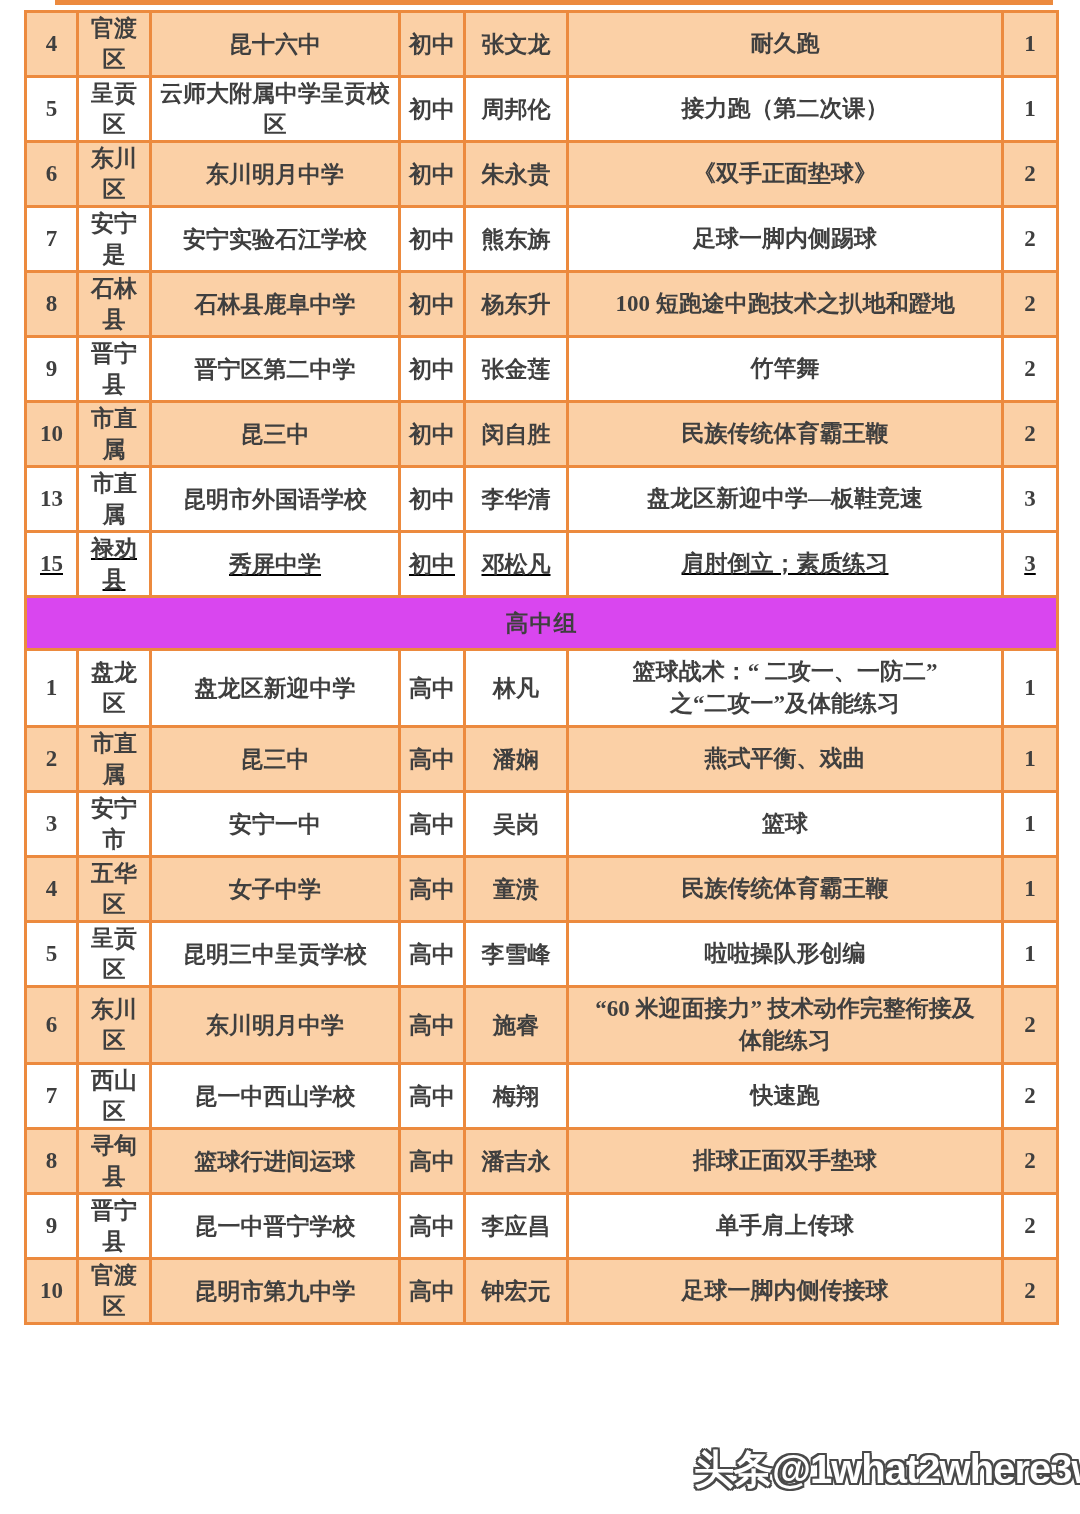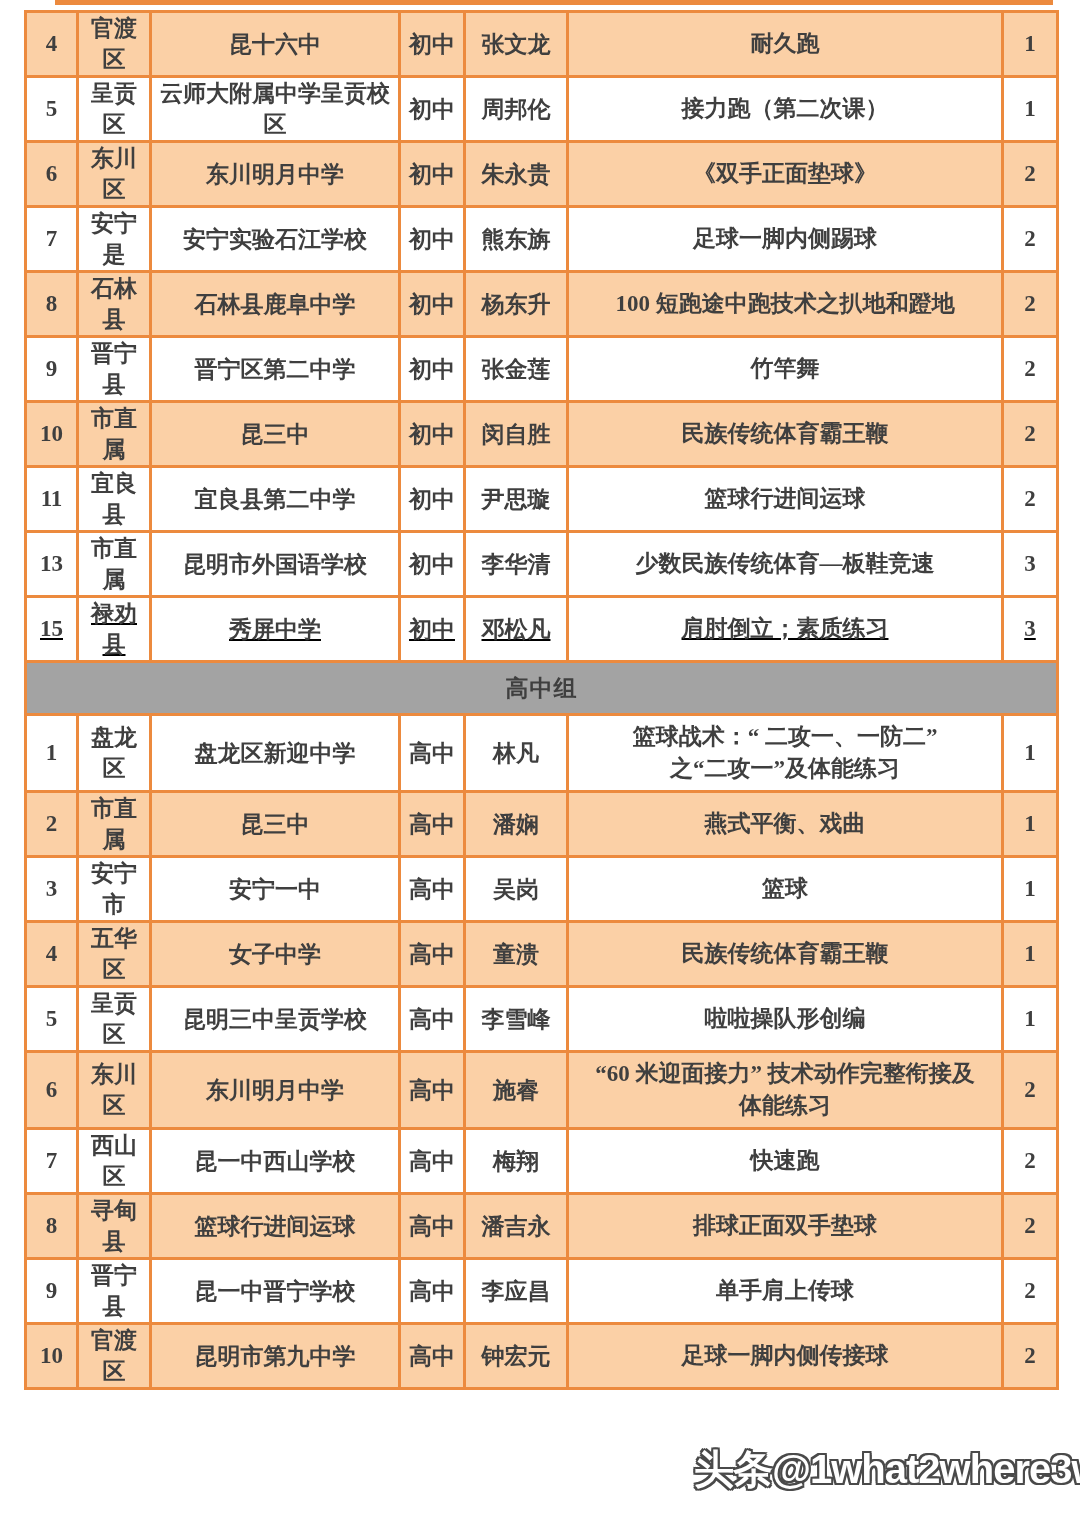--- a/index.html
+++ b/index.html
@@ -43,21 +43,21 @@
     padding: 0 2px;
     overflow: hidden;
   }
   tr.shaded td { background: #FBD0A6; }
   tr.plain td { background: #ffffff; }
   td.lesson-cell {
     white-space: pre-line;
     line-height: 1.4;
   }
   td.section-header-cell {
-    background: #a3a3a3;
+    background: #d946ef;
     font-size: 24px;
     letter-spacing: 1px;
   }
   .watermark {
     position: absolute;
     left: 694px;
     top: 1442px;
     width: 390px;
     font-family: "Liberation Sans", "DejaVu Sans", sans-serif;
     font-weight: bold;
@@ -144,35 +144,26 @@
         <tr class="shaded" style="height: 53px;">
           <td>10</td>
           <td>市直属</td>
           <td>昆三中</td>
           <td>初中</td>
           <td>闵自胜</td>
           <td class="lesson-cell">民族传统体育霸王鞭</td>
           <td>2</td>
         </tr>
         <tr class="plain" style="height: 53px;">
-          <td>11</td>
-          <td>宜良县</td>
-          <td>宜良县第二中学</td>
-          <td>初中</td>
-          <td>尹思璇</td>
-          <td class="lesson-cell">篮球行进间运球</td>
-          <td>2</td>
-        </tr>
-        <tr class="plain" style="height: 53px;">
           <td>13</td>
           <td>市直属</td>
           <td>昆明市外国语学校</td>
           <td>初中</td>
           <td>李华清</td>
-          <td class="lesson-cell">少数民族传统体育—板鞋竞速</td>
+          <td class="lesson-cell">盘龙区新迎中学—板鞋竞速</td>
           <td>3</td>
         </tr>
         <tr class="plain" style="height: 53px; text-decoration: underline;">
           <td>15</td>
           <td>禄劝县</td>
           <td>秀屏中学</td>
           <td>初中</td>
           <td>邓松凡</td>
           <td class="lesson-cell">肩肘倒立；素质练习</td>
           <td>3</td>

